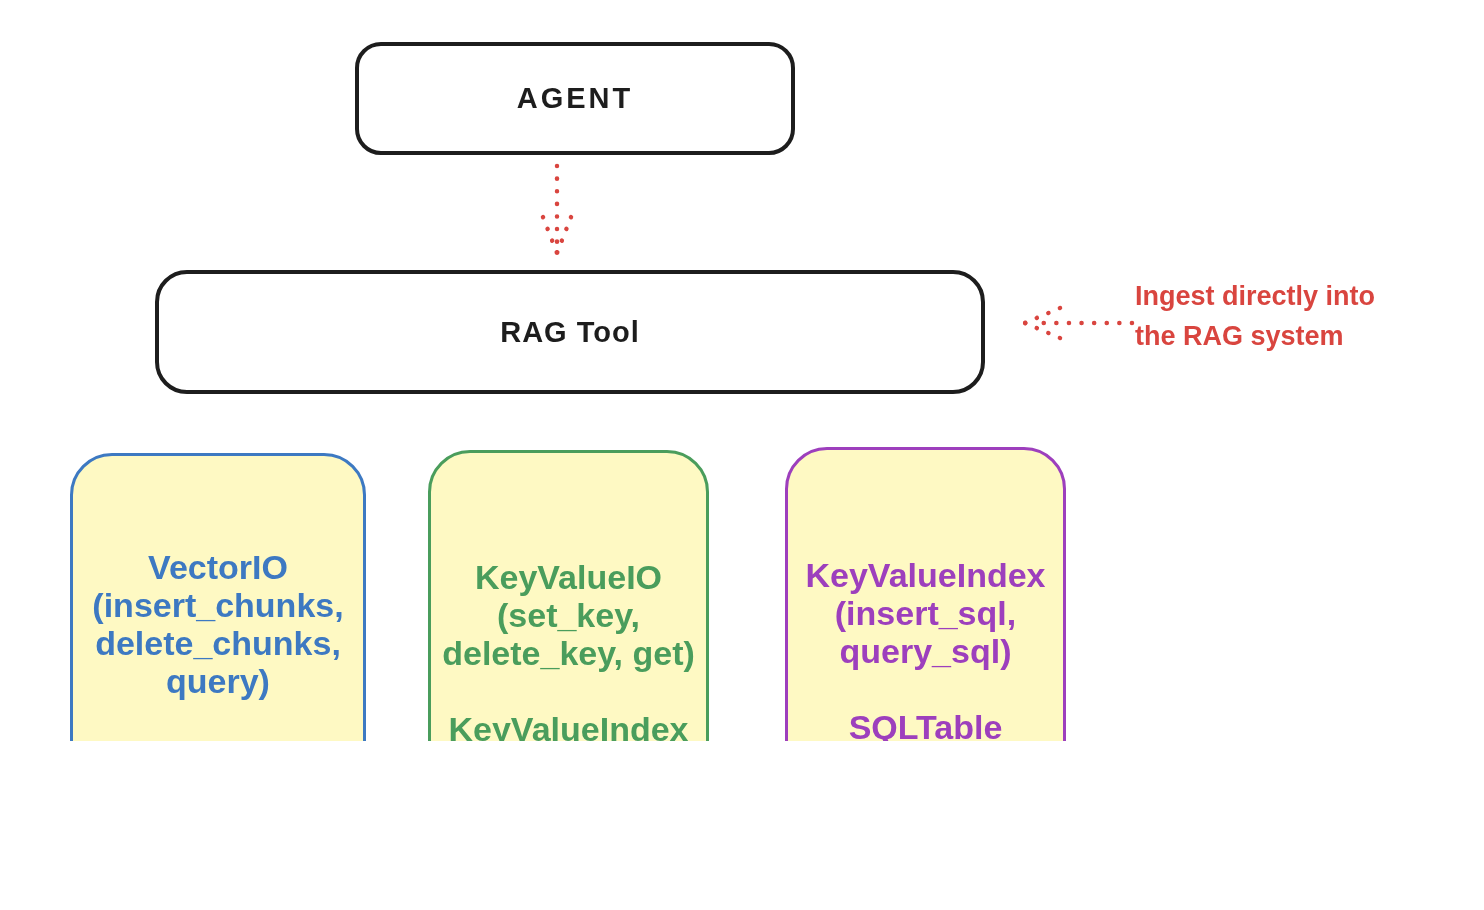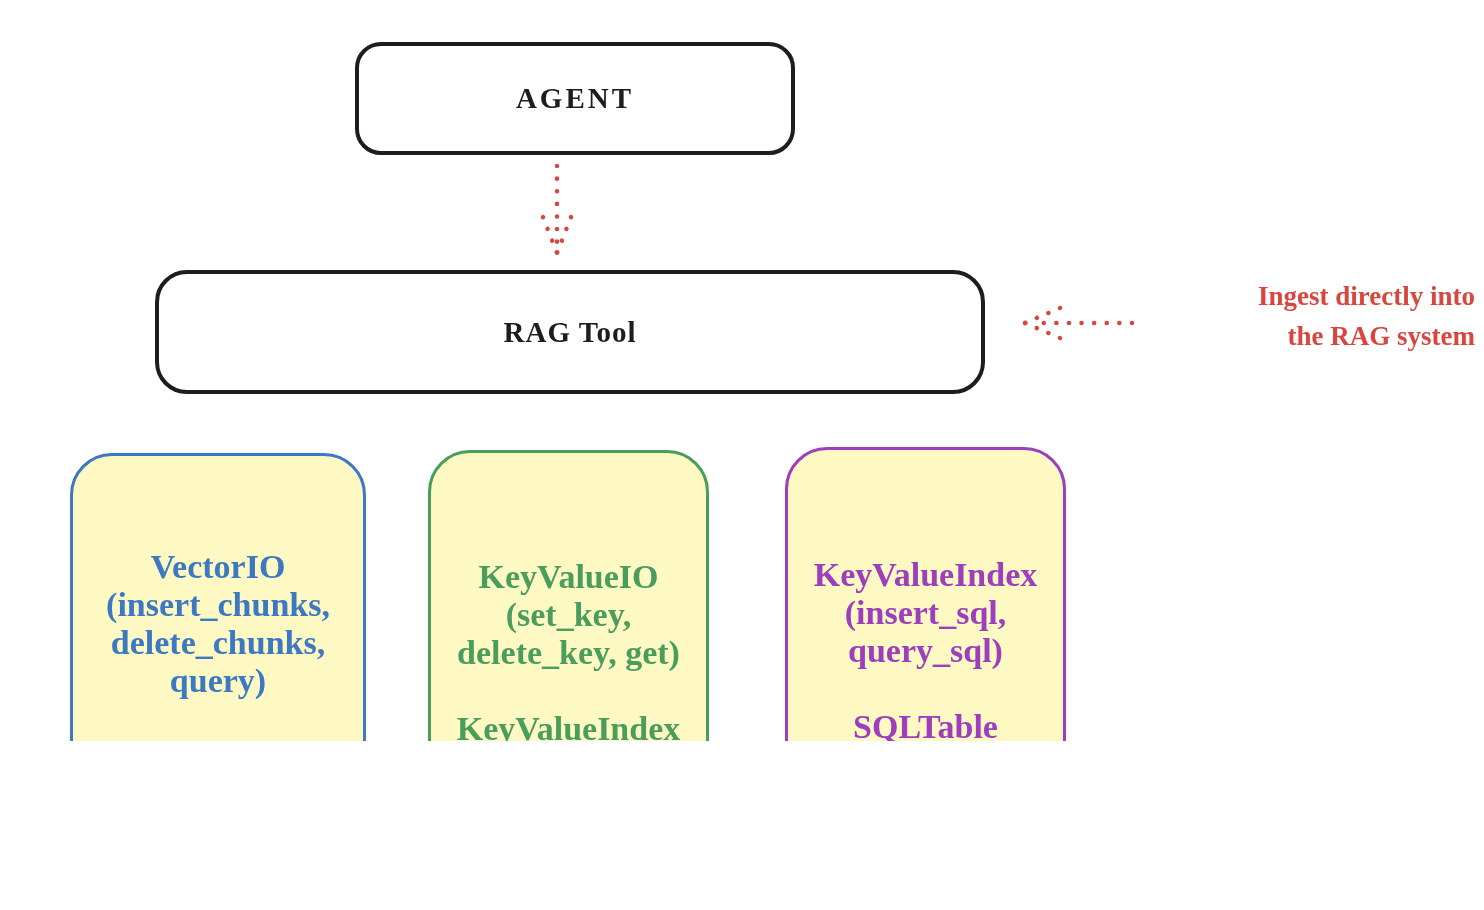--- a/index.html
+++ b/index.html
@@ -3,21 +3,21 @@
 <meta charset="utf-8">
 <style>
   * { margin: 0; padding: 0; box-sizing: border-box; }
   html, body { background: #ffffff; }
   .canvas {
     position: relative;
     width: 1484px;
     height: 741px;
     background: #ffffff;
     overflow: hidden;
-    font-family: Liberation Serif, serif;
+    font-family: Liberation Sans, sans-serif;
     padding-left: 9px;
   }
   .node {
     position: absolute;
     display: flex;
     align-items: center;
     justify-content: center;
     background: #ffffff;
     border: 4px solid #1d1d1d;
     border-radius: 26px;
@@ -62,21 +62,21 @@
   .arrow line, .arrow polyline {
     fill: none;
     stroke: #d9453f;
     stroke-width: 4.5;
     stroke-linecap: round;
     stroke-dasharray: 0.1 12.5;
   }
   .annotation {
     position: absolute;
     left: 1135px; top: 276px; width: 340px;
-    text-align: right;
+    text-align: left;
     color: #d9453f;
     font-size: 27px;
     font-weight: 700;
     line-height: 40px;
     white-space: pre-line;
   }
 </style>
 </head>
 <body>
 

